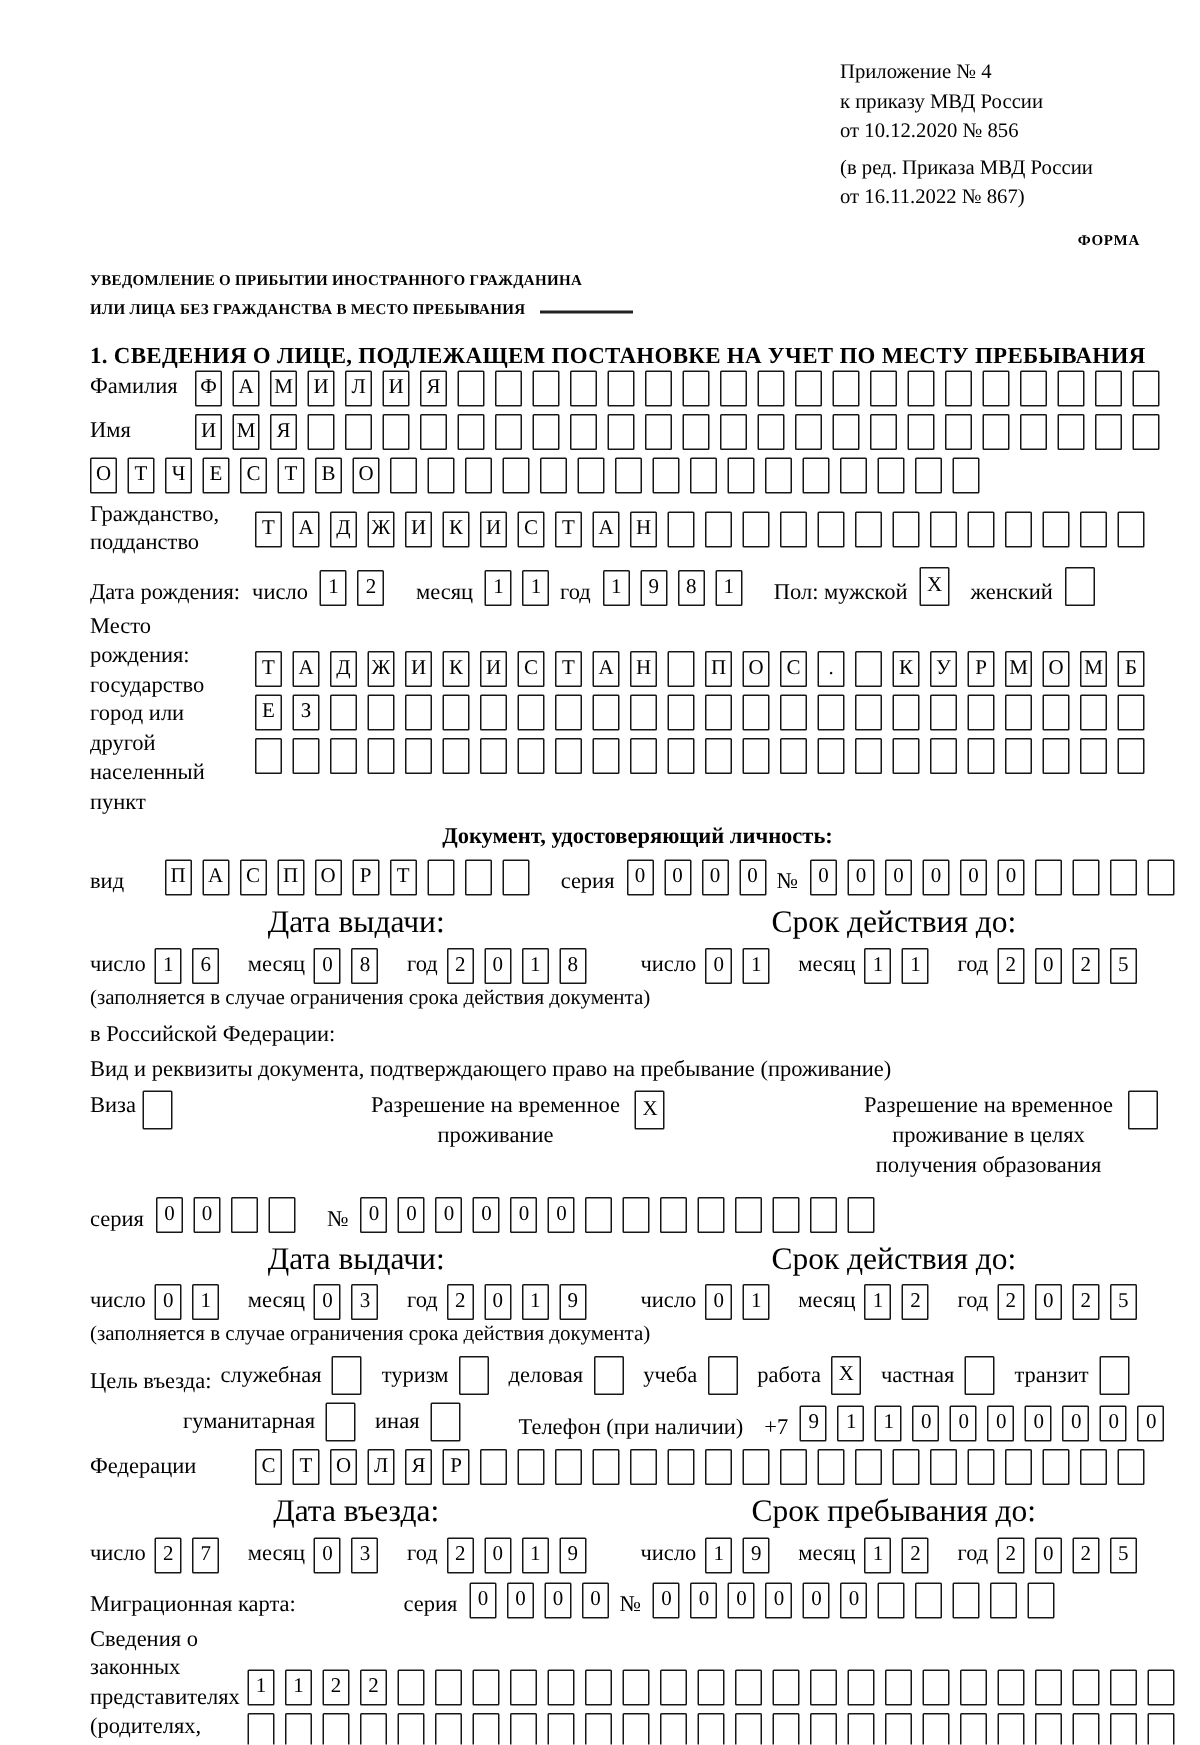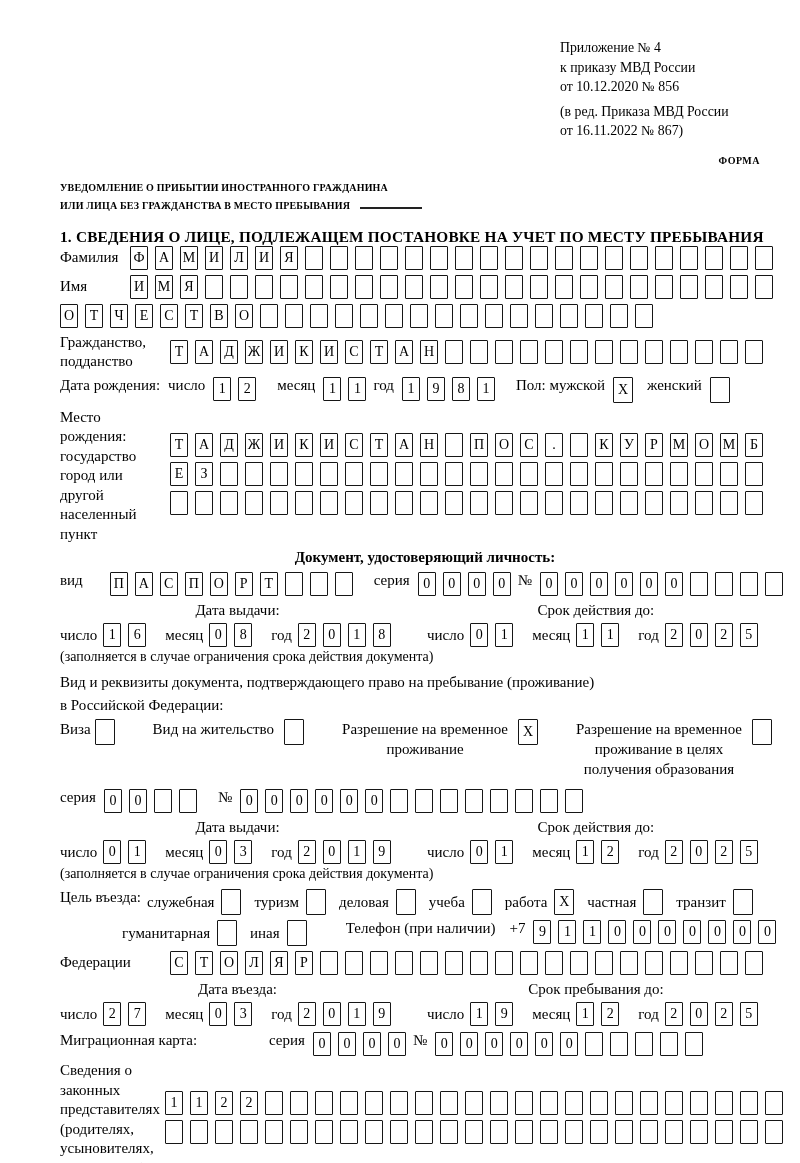--- a/index.html
+++ b/index.html
@@ -19,28 +19,28 @@
 
   .row{display:flex;align-items:center;margin-bottom:5px}
   .lab{flex:0 0 auto;line-height:1.3;white-space:pre-line}
   .w70{width:70px}.w110{width:110px}.w105{width:105px}
   .boxes{display:flex;flex:0 0 auto}
   .cb{display:inline-block;flex:0 0 auto;width:18px;height:24px;border:1.6px solid #161616;border-radius:1px;
       margin-right:7px;text-align:center;line-height:21px;font-size:14px;background:#fff}
   .big .cb{width:20px;height:26px;line-height:23px;margin-right:0}
   .mcol .brow{margin-bottom:5px}
 
-  .inline{display:flex;align-items:flex-start;flex-wrap:nowrap}
+  .inline{display:flex;align-items:flex-end;flex-wrap:nowrap}
   .inline .t{margin-right:8px;white-space:nowrap}
   .inline .sp{margin-left:14px}
 
   .twocol{display:flex;margin-bottom:2px}
   .twocol .left{flex:0 0 355px}
   .twocol .right{margin-left:12px}
-  .dg-head{text-align:center;font-size:15px;line-height:1.2;margin-bottom:4px}
+  .dg-head{text-align:center;font-size:21px;line-height:1.2;margin-bottom:4px}
   .dg-row{display:flex;align-items:center}
   .dg-row .t{margin-right:6px;white-space:nowrap}
   .dg-row .grp{margin-right:12px;display:flex;align-items:center}
   .note{font-size:14px;text-align:left;padding-right:42px;margin-top:2px;margin-bottom:6px;line-height:1.2}
 
   .intro{line-height:1.38;margin-bottom:2px}
   .opts{display:flex;justify-content:space-between;align-items:flex-start;margin-top:3px;margin-bottom:10px;padding-right:18px}
   .opt{display:flex;align-items:flex-start}
   .opt .ol{white-space:pre-line;text-align:center;line-height:1.35;margin-right:10px}
   .opt.first .ol{margin-right:4px}
@@ -393,32 +393,26 @@
             <span class="cb">2</span>
             <span class="cb">0</span>
             <span class="cb">2</span>
             <span class="cb">5</span>
           </span>
       </div>
     </div>
   </div>
   <div class="note">(заполняется в случае ограничения срока действия документа)</div>
 
+  <div class="intro">в Российской Федерации:</div>
   <div class="intro">Вид и реквизиты документа, подтверждающего право на пребывание (проживание)</div>
-  <div class="intro">в Российской Федерации:</div>
 
   <div class="opts">
     <div class="opt first">
       <span class="ol">Виза</span>
-      <span class="boxes big">
-          <span class="cb"></span>
-        </span>
-    </div>
-    <div class="opt">
-      <span class="ol">Вид на жительство</span>
       <span class="boxes big">
           <span class="cb"></span>
         </span>
     </div>
     <div class="opt">
       <span class="ol">Разрешение на временное
 проживание</span>
       <span class="boxes big">
           <span class="cb">X</span>
         </span>

